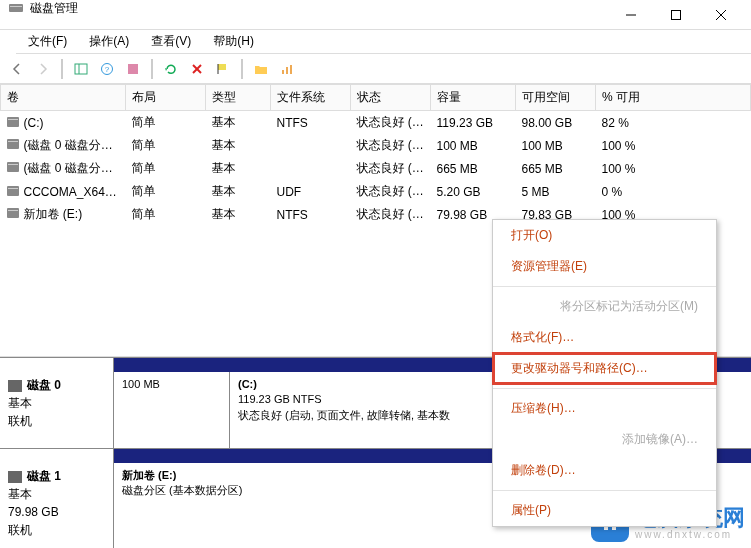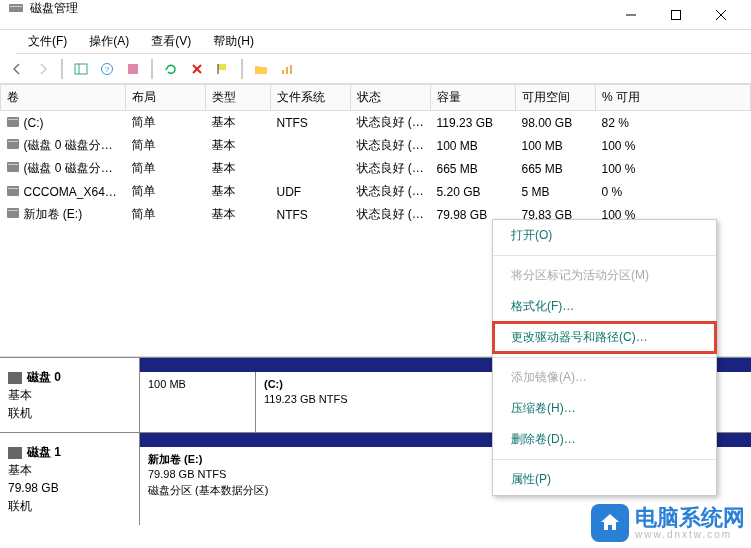--- a/index.html
+++ b/index.html
@@ -16,30 +16,30 @@
   .tbtn { width:22px; height:22px; display:flex; align-items:center; justify-content:center; border:1px solid transparent; cursor:default;}
   .tbtn.sep { width:1px; height:20px; background:#ccc; margin:0 3px; }
   .table-wrap { border-bottom:1px solid #ddd; }
   table.volumes { border-collapse:collapse; width:100%; table-layout:fixed; }
   table.volumes th { text-align:left; font-weight:400; border:1px solid #ddd; padding:4px 6px; background:#fafafa; font-size:12px; white-space:nowrap; overflow:hidden; }
   table.volumes td { padding:3px 6px; font-size:12px; white-space:nowrap; overflow:hidden; text-overflow:ellipsis; }
   .vol-icon { display:inline-block; width:12px; height:10px; background:#888; margin-right:5px; position:relative; border-radius:1px;}
   .vol-icon::before{content:"";position:absolute;top:2px;left:1px;right:1px;height:1px;background:#ccc;}
   .graphical { padding:0; }
   .diskrow { display:flex; border-top:1px solid #888; }
-  .diskinfo { width:140px; padding:10px 8px; font-size:12px; line-height:1.5; border-right:1px solid #888;}
+  .diskinfo { width:114px; padding:18px 8px; font-size:12px; line-height:1.5; border-right:1px solid #888;}
   .diskinfo .dicon { display:inline-block; width:14px; height:12px; background:#666; margin-right:5px; vertical-align:middle;}
   .diskbar { flex:1; display:flex; flex-direction:column; }
   .dbar-top { height:14px; background:#1a237e; }
   .dparts { display:flex; flex:1; }
   .dpart { border-left:1px solid #888; padding:5px 8px; font-size:11px; line-height:1.4; overflow:hidden;}
   .dpart:first-child{border-left:none;}
   .ctx { position:absolute; left:492px; top:219px; width:225px; background:#fff; border:1px solid #ccc; box-shadow:2px 2px 5px rgba(0,0,0,0.25); z-index:50;}
-  .ctx-item { padding:7px 18px; font-size:12px; cursor:default; color:#0f766e; }
-  .ctx-item.disabled { color:#aaa; }
+  .ctx-item { padding:7px 18px; font-size:12px; cursor:default; color:#c2410c; }
+  .ctx-item.disabled { color:#aaa;text-align:right; }
   .ctx-item.highlight { outline:3px solid #d43; outline-offset:-2px; }
   .ctx-sep { height:1px; background:#e2e2e2; margin:4px 0;}
   .watermark { position:absolute; right:6px; bottom:6px; display:flex; align-items:center; gap:6px; }
   .watermark .logo { width:38px; height:38px; border-radius:8px; background:#2a7fd6; display:flex; align-items:center; justify-content:center;}
   .watermark .txt { color:#2a7fd6; font-weight:700; font-size:22px; line-height:1; }
   .watermark .sub { color:#bbb; font-size:10px; letter-spacing:2px; }
 </style>
 </head>
 <body>
 
@@ -231,53 +231,54 @@
       <div class="diskbar">
         <div class="dbar-top"></div>
         <div class="dparts">
           <div class="dpart" style="width: 115px;">
             <div><b></b></div>
             <div>100 MB</div>
           </div>
           <div class="dpart" style="width: 380px;">
             <div><b>(C:)</b></div>
             <div>119.23 GB NTFS</div>
+            <div>状态良好 (启动, 页面文件, 故障转储, 基本数</div>
           </div>
         </div>
       </div>
     </div>
     <div class="diskrow">
       <div class="diskinfo">
         <div><span class="dicon"></span><b>磁盘 1</b></div>
         <div>基本</div>
         <div>79.98 GB</div>
         <div>联机</div>
       </div>
       <div class="diskbar">
         <div class="dbar-top"></div>
         <div class="dparts">
           <div class="dpart" style="width: 495px;">
             <div><b>新加卷  (E:)</b></div>
-            <div>79.98 GB NTFS</div>
             <div>磁盘分区 (基本数据分区)</div>
           </div>
         </div>
       </div>
     </div>
   </div>
 
 <div class="ctx" id="ctx">
     <div class="ctx-item">打开(O)</div>
+    <div class="ctx-item">资源管理器(E)</div>
     <div class="ctx-sep"></div>
     <div class="ctx-item disabled">将分区标记为活动分区(M)</div>
     <div class="ctx-item">格式化(F)…</div>
     <div class="ctx-item highlight">更改驱动器号和路径(C)…</div>
     <div class="ctx-sep"></div>
+    <div class="ctx-item">压缩卷(H)…</div>
     <div class="ctx-item disabled">添加镜像(A)…</div>
-    <div class="ctx-item">压缩卷(H)…</div>
     <div class="ctx-item">删除卷(D)…</div>
     <div class="ctx-sep"></div>
     <div class="ctx-item">属性(P)</div>
   </div>
 
 <div class="watermark">
   <div class="logo">
     <svg width="24" height="24" viewBox="0 0 24 24">
         <path d="M12 3l9 8h-3v8h-4v-5h-4v5H6v-8H3z" fill="#fff"></path>
       </svg>

